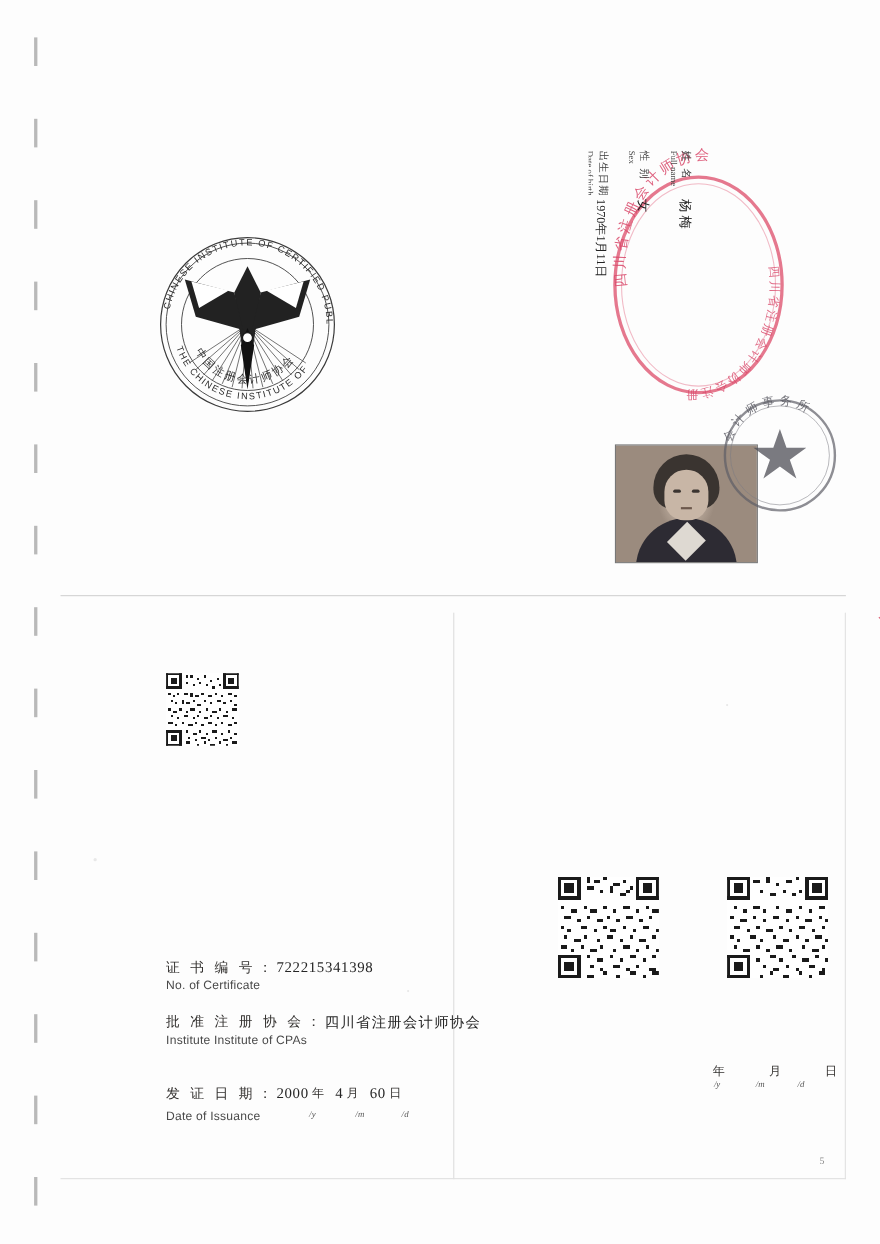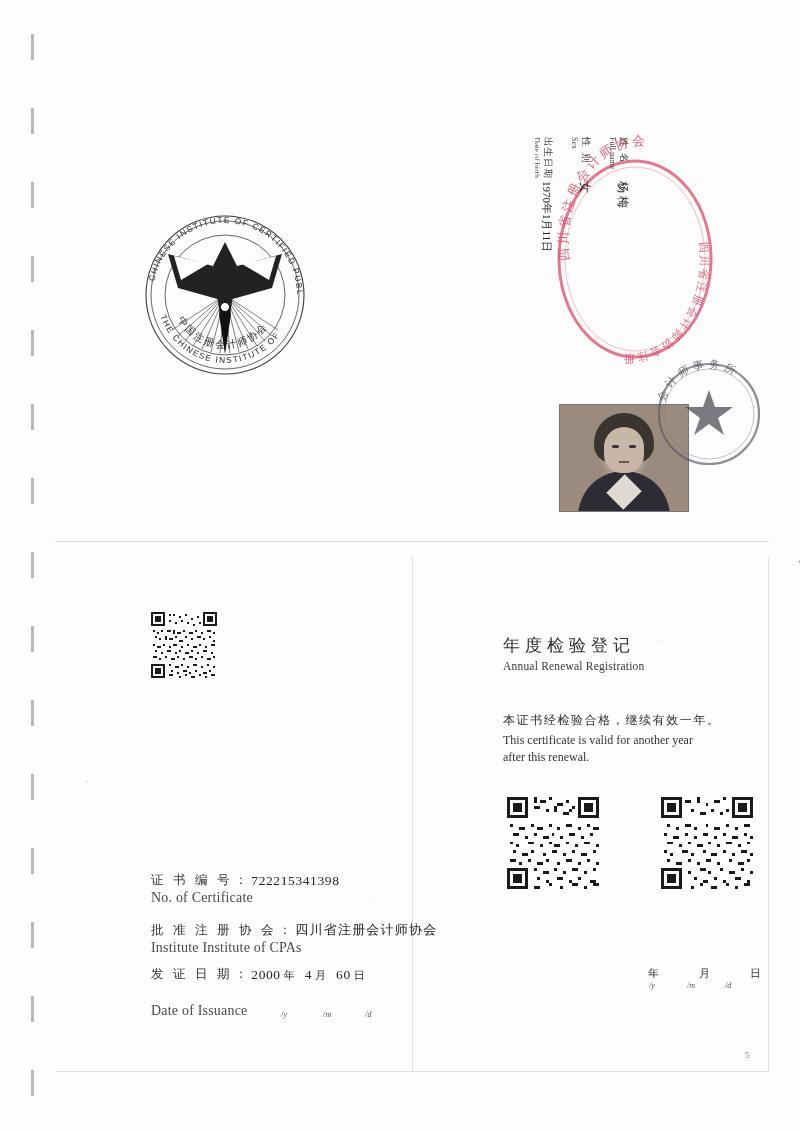--- a/index.html
+++ b/index.html
@@ -157,21 +157,21 @@
     position: absolute;
     left: 96px;
     top: 598px;
     width: 66px;
     height: 66px;
   }
 
   .field-block { position: absolute; left: 96px; }
   .field-row {
     display: flex;
-    align-items: flex-end;
+    align-items: flex-start;
     white-space: nowrap;
   }
   .cn-label {
     font-family: "Liberation Serif", serif;
     font-size: 12.5px;
     letter-spacing: 3.2px;
     color: #33312f;
   }
   .colon { font-size: 12.5px; margin: 0 4px 0 2px; color:#33312f; }
   .value-num {
@@ -179,22 +179,22 @@
     font-size: 13.5px;
     letter-spacing: 0.6px;
     color: #262626;
   }
   .value-cn {
     font-size: 13px;
     letter-spacing: 1.2px;
     color: #262626;
   }
   .en-label {
-    font-family: Liberation Serif, serif;
-    font-size: 14px;
+    font-family: Liberation Sans, sans-serif;
+    font-size: 11px;
     color: #4a4a4a;
     margin-top: 1px;
     letter-spacing: 0.2px;
   }
   .date-unit { font-size: 11px; margin: 0 10px 0 3px; color:#33312f; }
   .date-legend {
     font-size: 8px;
     color: #555;
     letter-spacing: 0.3px;
     font-style: italic;
@@ -558,45 +558,39 @@
 
     <div class="field-block" style="top:907px">
       <div class="field-row">
         <span class="cn-label">批 准 注 册 协 会</span>
         <span class="colon">：</span>
         <span class="value-cn">四川省注册会计师协会</span>
       </div>
       <div class="en-label">Institute Institute of CPAs</div>
     </div>
 
-    <div class="field-block" style="top:952px">
+    <div class="field-block" style="top:972px">
       <div class="field-row">
         <span class="cn-label">发 证 日 期</span>
         <span class="colon">：</span>
         <span class="value-num">2000</span>
         <span class="date-unit">年</span>
         <span class="value-num">4</span>
         <span class="date-unit">月</span>
         <span class="value-num">60</span>
         <span class="date-unit">日</span>
       </div>
-      <div class="field-row" style="margin-top:19px">
+      <div class="field-row" style="margin-top:5px">
         <span class="en-label" style="width:130px">Date of Issuance</span>
         <span class="date-legend" style="width:42px">/y</span>
         <span class="date-legend" style="width:42px">/m</span>
         <span class="date-legend">/d</span>
       </div>
     </div>
 
-    <div id="renewal">
-      <div class="renew-cn-title">年度检验登记</div>
-      <div class="renew-en-title">Annual Renewal Registration</div>
-      <div class="renew-cn-body">本证书经检验合格，继续有效一年。</div>
-      <div class="renew-en-body">This certificate is valid for another year after this renewal.</div>
-    </div>
 
     <div class="qr-small" id="qr-r1">
       <svg width="92" height="92" viewBox="0 0 31 31" shape-rendering="crispEdges">
         <rect width="31" height="31" fill="#fff"></rect>
         <g fill="#1a1a1a">
           <rect x="0" y="0" width="7" height="1"></rect>
             <rect x="0" y="6" width="7" height="1"></rect>
           <rect x="0" y="0" width="1" height="7"></rect>
             <rect x="6" y="0" width="1" height="7"></rect>
           <rect x="2" y="2" width="3" height="3"></rect>

